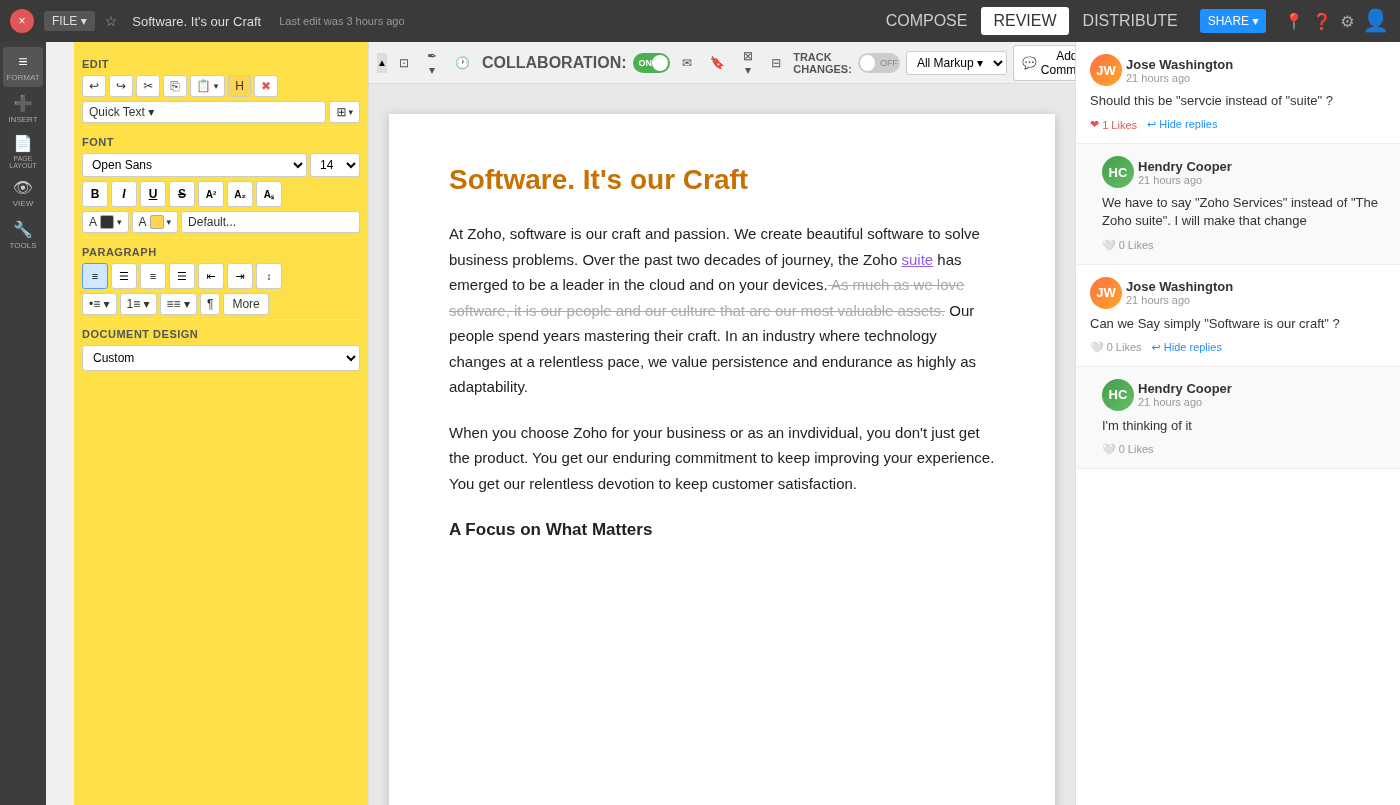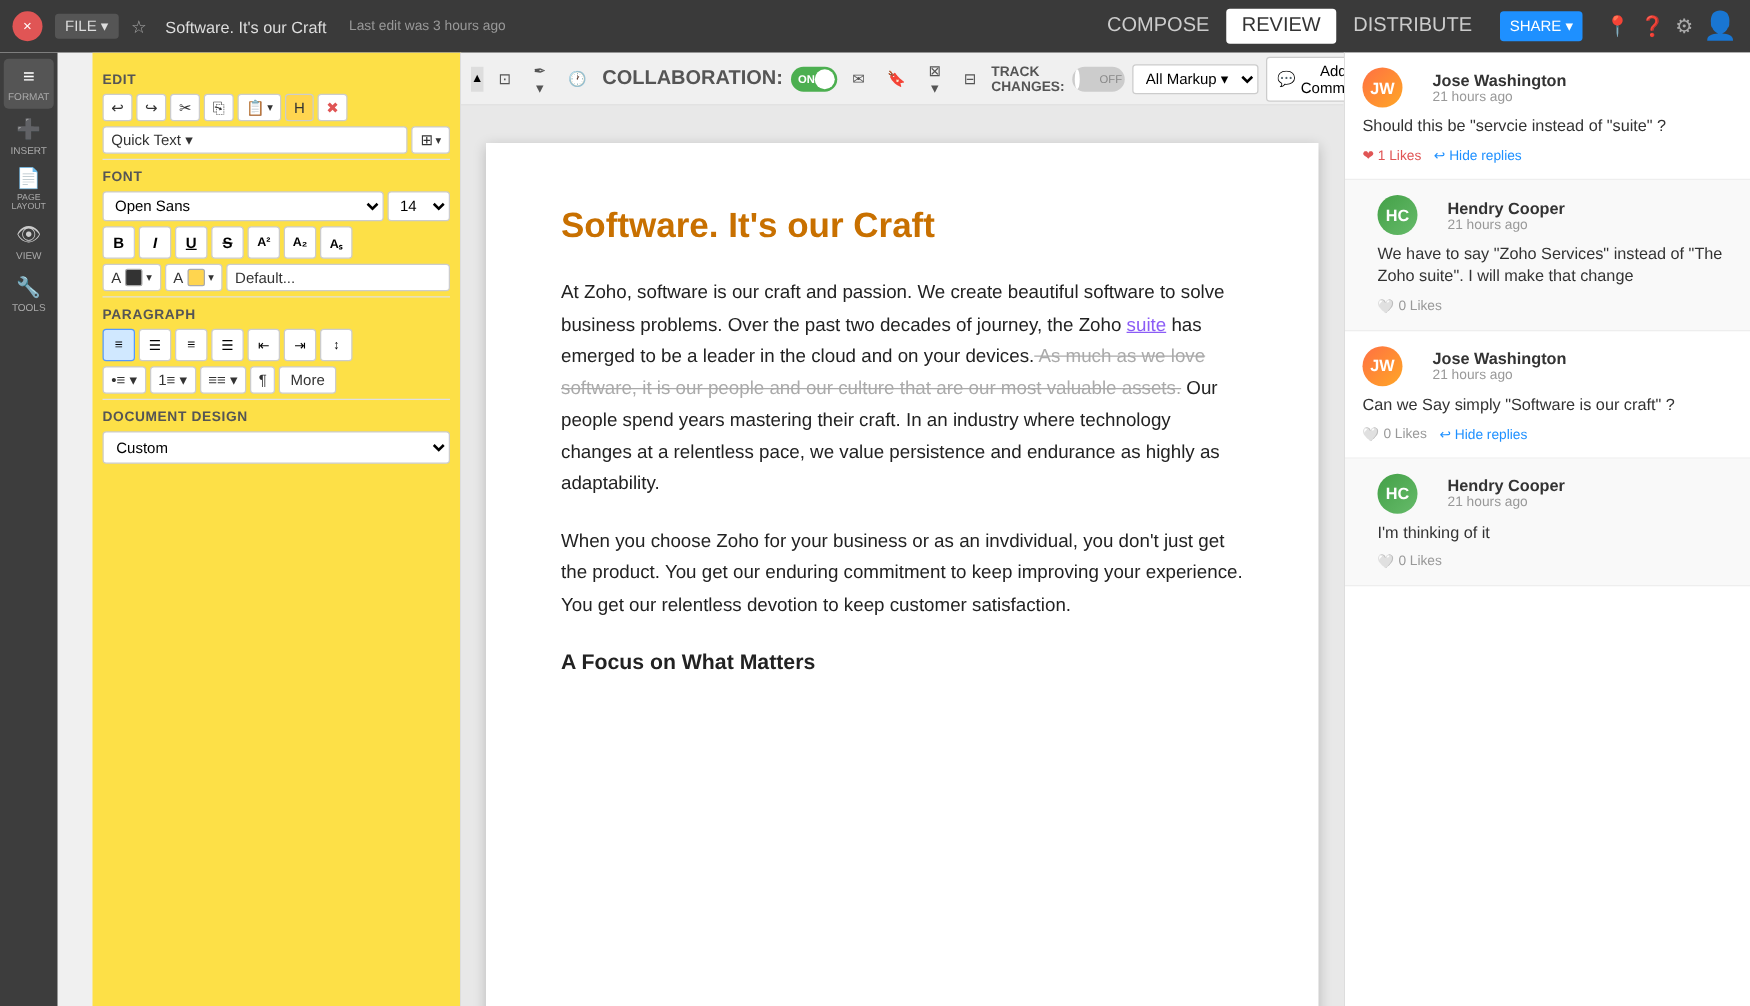--- a/index.html
+++ b/index.html
@@ -53,42 +53,42 @@
     .editor-area { flex: 1; background: #e8e8e8; overflow-y: auto; display: flex; flex-direction: column; position: relative; }
     .editor-toolbar { height: 42px; background: #f0f0f0; border-bottom: 1px solid #ddd; display: flex; align-items: center; padding: 0 8px; gap: 6px; flex-shrink: 0; }
     .ed-tool { background: transparent; border: none; border-radius: 3px; padding: 3px 6px; cursor: pointer; font-size: 12px; color: #555; display: flex; align-items: center; gap: 3px; }
     .collab-label { font-size: 16px; font-weight: 600; color: #555; }
     .toggle-on { background: #4caf50; border-radius: 10px; width: 42px; height: 20px; display: flex; align-items: center; padding: 2px; cursor: pointer; }
     .toggle-knob { width: 16px; height: 16px; background: white; border-radius: 50%; margin-left: auto; }
     .toggle-text { font-size: 9px; color: white; font-weight: bold; padding-left: 4px; }
     .track-label { font-size: 11px; font-weight: 600; color: #555; }
     .toggle-off { background: #ccc; border-radius: 10px; width: 42px; height: 20px; display: flex; align-items: center; padding: 2px; cursor: pointer; }
     .toggle-knob-off { width: 16px; height: 16px; background: white; border-radius: 50%; }
-    .toggle-text-off { font-size: 9px; color: #888; font-weight: normal; padding-left: 16px; }
+    .toggle-text-off { font-size: 9px; color: #888; font-weight: normal; padding-left: 5px; }
     .markup-select { background: #fff; border: 1px solid #ccc; border-radius: 3px; padding: 3px 6px; font-size: 12px; cursor: pointer; }
     .add-comment-btn { background: #fff; border: 1px solid #ccc; border-radius: 3px; padding: 3px 8px; font-size: 12px; cursor: pointer; display: flex; align-items: center; gap: 4px; }
     .scroll-up { background: #ddd; border: none; width: 20px; height: 20px; cursor: pointer; font-size: 10px; display: flex; align-items: center; justify-content: center; }
 
     .editor-content { flex: 1; display: flex; justify-content: center; padding: 30px 20px; }
     .document-page { background: white; width: 700px; min-height: 700px; padding: 50px 60px; box-shadow: 0 2px 10px rgba(0,0,0,0.2); }
     .doc-heading { font-size: 28px; font-weight: 800; color: #c87000; margin-bottom: 25px; }
     .doc-para { font-size: 15px; line-height: 1.7; color: #222; margin-bottom: 20px; }
     .doc-para .suite { color: #8b5cf6; text-decoration: underline; }
     .doc-para .strikethrough { color: #aaa; text-decoration: line-through; }
     .doc-subheading { font-size: 17px; font-weight: 700; color: #222; margin-top: 24px; }
 
     
     .comments-panel { width: 325px; background: white; border-left: 1px solid #ddd; display: flex; flex-direction: column; flex-shrink: 0; }
     .comments-header { display: flex; border-bottom: 1px solid #ddd; }
     .comments-tab { flex: 1; text-align: center; padding: 10px 5px; font-size: 12px; font-weight: 700; cursor: pointer; color: #444; letter-spacing: 0.5px; }
     .comments-tab.active { border-bottom: 2px solid #1e90ff; color: #1e90ff; }
     .filter-icon { padding: 8px 10px; color: #888; cursor: pointer; font-size: 14px; }
     .comments-list { flex: 1; overflow-y: auto; }
     .comment-item { padding: 12px 14px; border-bottom: 1px solid #eee; }
-    .comment-author-row { display: flex; align-items: center; gap: 24px; margin-bottom: 6px; }
+    .comment-author-row { display: flex; align-items: center; gap: 4px; margin-bottom: 6px; }
     .avatar { width: 32px; height: 32px; border-radius: 50%; overflow: hidden; flex-shrink: 0; display: flex; align-items: center; justify-content: center; font-size: 13px; font-weight: bold; color: white; }
     .avatar-jw { background: linear-gradient(135deg, #ff7043, #ffa726); }
     .avatar-hc { background: linear-gradient(135deg, #43a047, #66bb6a); }
     .author-name { font-size: 13px; font-weight: 600; color: #333; }
     .comment-time { font-size: 11px; color: #999; }
     .comment-text { font-size: 13px; color: #333; margin-bottom: 8px; line-height: 1.4; }
     .comment-actions { display: flex; align-items: center; gap: 10px; }
     .like-btn { background: none; border: none; cursor: pointer; font-size: 11px; color: #999; display: flex; align-items: center; gap: 3px; }
     .like-btn.liked { color: #e05555; }
     .reply-btn { background: none; border: none; cursor: pointer; font-size: 11px; color: #1e90ff; }

